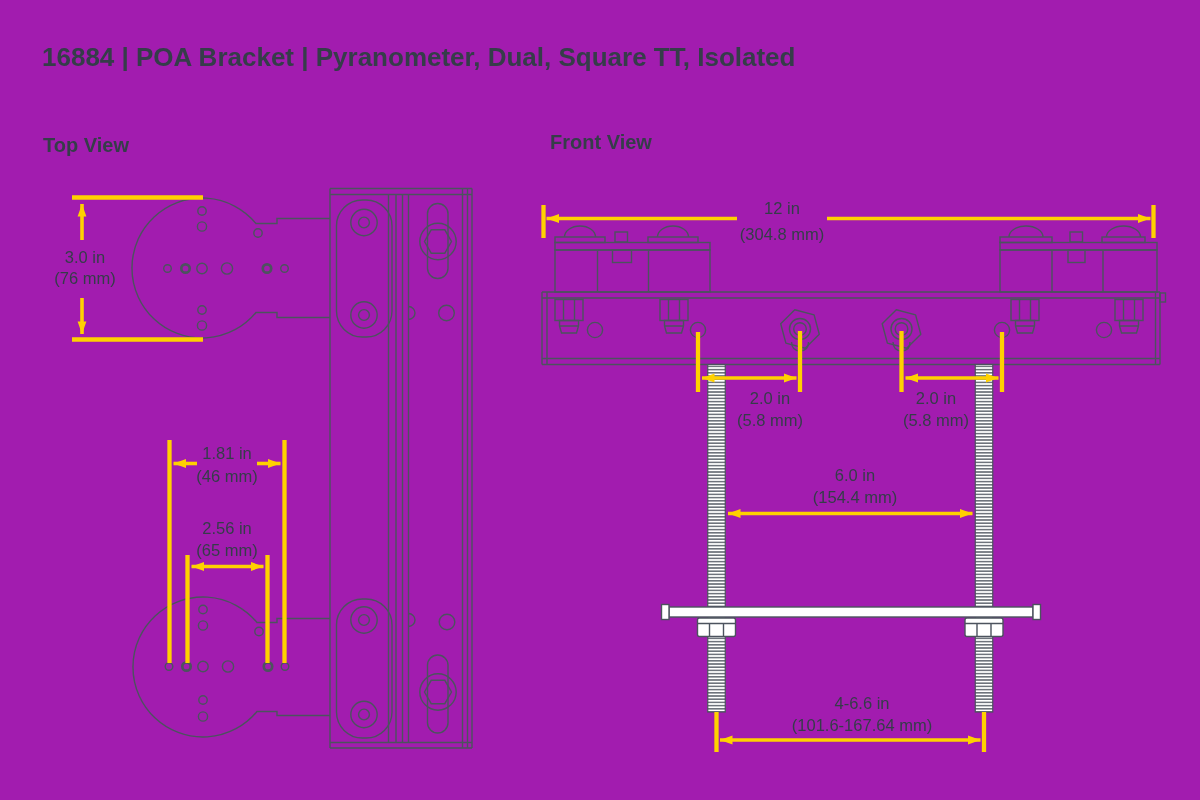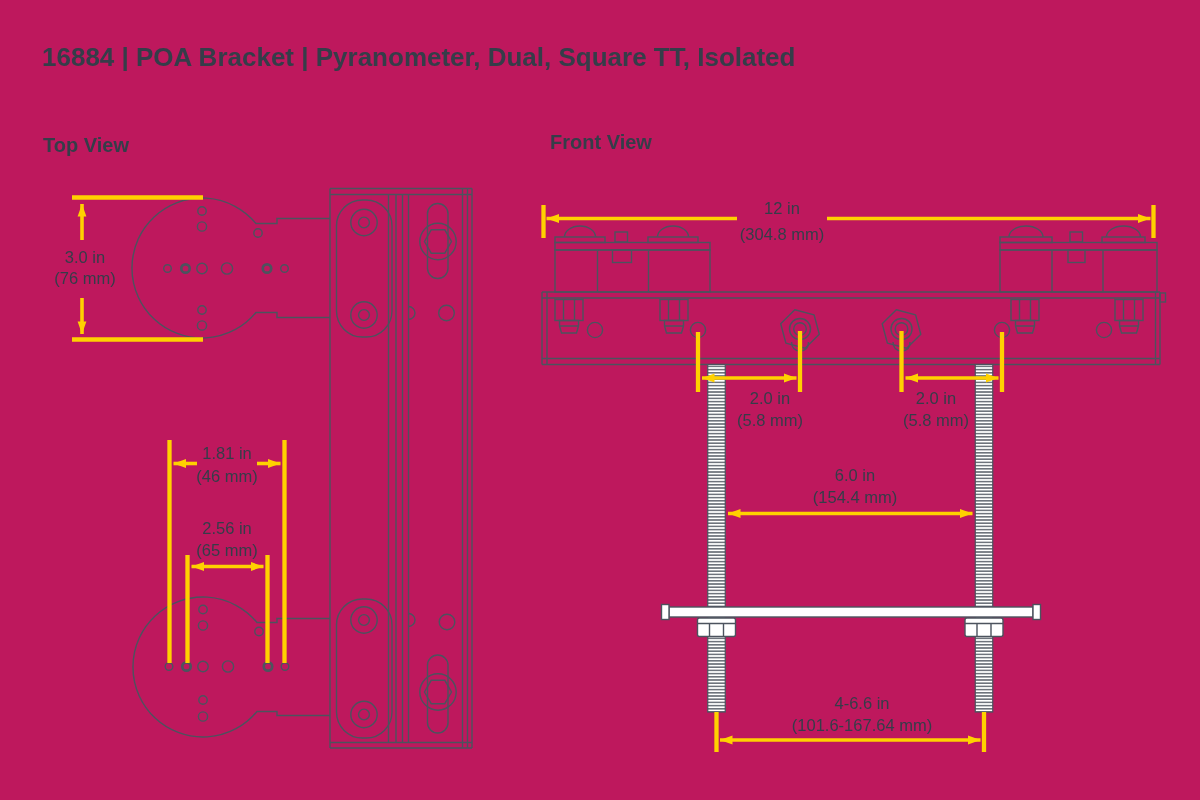--- a/index.html
+++ b/index.html
@@ -1,16 +1,16 @@
 <!DOCTYPE html>
 <html><head>
 <meta charset="utf-8">
 <style>
   html,body{margin:0;padding:0;background:#ffffff;}
-  .stage{position:relative;width:1200px;height:800px;background:#be185d;overflow:hidden;}
+  .stage{position:relative;width:1200px;height:800px;background:#a21caf;overflow:hidden;}
   svg{position:absolute;left:0;top:0;}
   .ln{fill:none;stroke:#4C535E;stroke-width:1.4;}
   .lnf{fill:#ffffff;stroke:#4C535E;stroke-width:1.4;}
   .h{fill:none;stroke:#4C535E;stroke-width:1.4;}
   .hb{fill:none;stroke:#4C535E;stroke-width:2.7;}
   .thrd{fill:url(#thr);stroke:#4C535E;stroke-width:1.2;}
   .yl{fill:none;stroke:#FFD100;stroke-width:4.3;}
   .ys{fill:none;stroke:#FFD100;stroke-width:3.6;}
   .dim{font:16.5px "Liberation Sans", sans-serif;fill:#353D49;text-anchor:middle;}
   .ttl{font:700 26px "Liberation Sans", sans-serif;fill:#353D49;text-anchor:start;}

